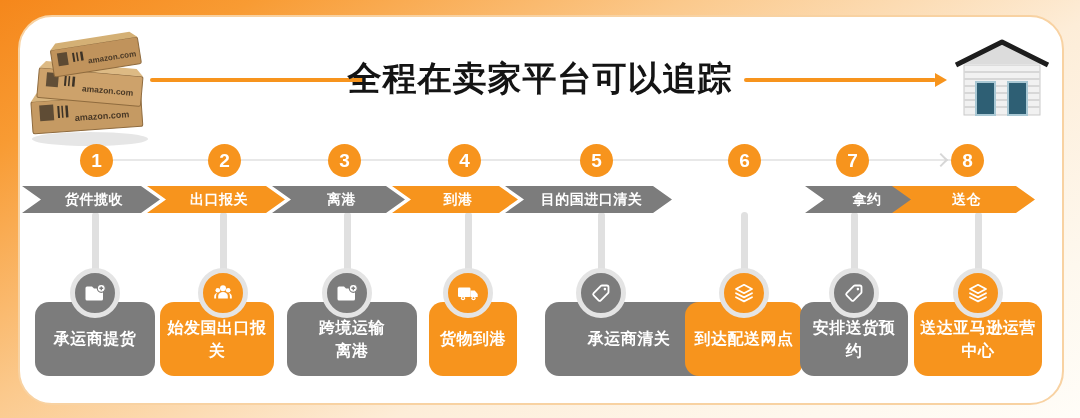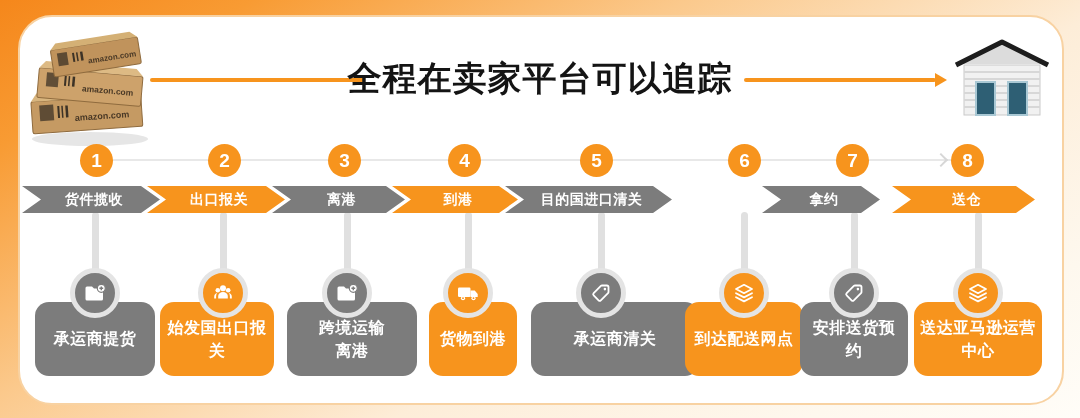--- a/index.html
+++ b/index.html
@@ -132,21 +132,21 @@
   <div class="num" style="left:580px">5</div>
   <div class="num" style="left:728px">6</div>
   <div class="num" style="left:836px">7</div>
   <div class="num" style="left:951px">8</div>
 
   <div class="seg gray" style="left:22px;width:138px">货件揽收</div>
   <div class="seg orange" style="left:147px;width:138px">出口报关</div>
   <div class="seg gray" style="left:272px;width:133px">离港</div>
   <div class="seg orange" style="left:392px;width:126px">到港</div>
   <div class="seg gray" style="left:505px;width:167px">目的国进口清关</div>
-  <div class="seg gray" style="left:762px;width:118px">拿约</div>
+  <div class="seg gray" style="left:805px;width:118px">拿约</div>
   <div class="seg orange" style="left:892px;width:143px">送仓</div>
 
   <div class="conn" style="left:92px"></div>
   <div class="conn" style="left:220px"></div>
   <div class="conn" style="left:344px"></div>
   <div class="conn" style="left:465px"></div>
   <div class="conn" style="left:598px"></div>
   <div class="conn" style="left:741px"></div>
   <div class="conn" style="left:851px"></div>
   <div class="conn" style="left:975px"></div>
@@ -209,18 +209,18 @@
         <path d="M4 12.2l8 4.2 8-4.2"></path>
         <path d="M4 16.2l8 4.2 8-4.2"></path>
       </svg>
   </div>
 
   <div class="card gray" style="left:35px;width:120px">承运商提货</div>
   <div class="card orange" style="left:160px;width:114px">始发国出口报关</div>
   <div class="card gray" style="left:287px;width:130px">跨境运输
 离港</div>
   <div class="card orange" style="left:429px;width:88px">货物到港</div>
-  <div class="card gray" style="left:531px;width:168px">承运商清关</div>
+  <div class="card gray" style="left:545px;width:168px">承运商清关</div>
   <div class="card orange" style="left:685px;width:118px">到达配送网点</div>
   <div class="card gray" style="left:800px;width:108px">安排送货预约</div>
   <div class="card orange" style="left:914px;width:128px">送达亚马逊运营
 中心</div>
 </div>
 
 </body></html>

